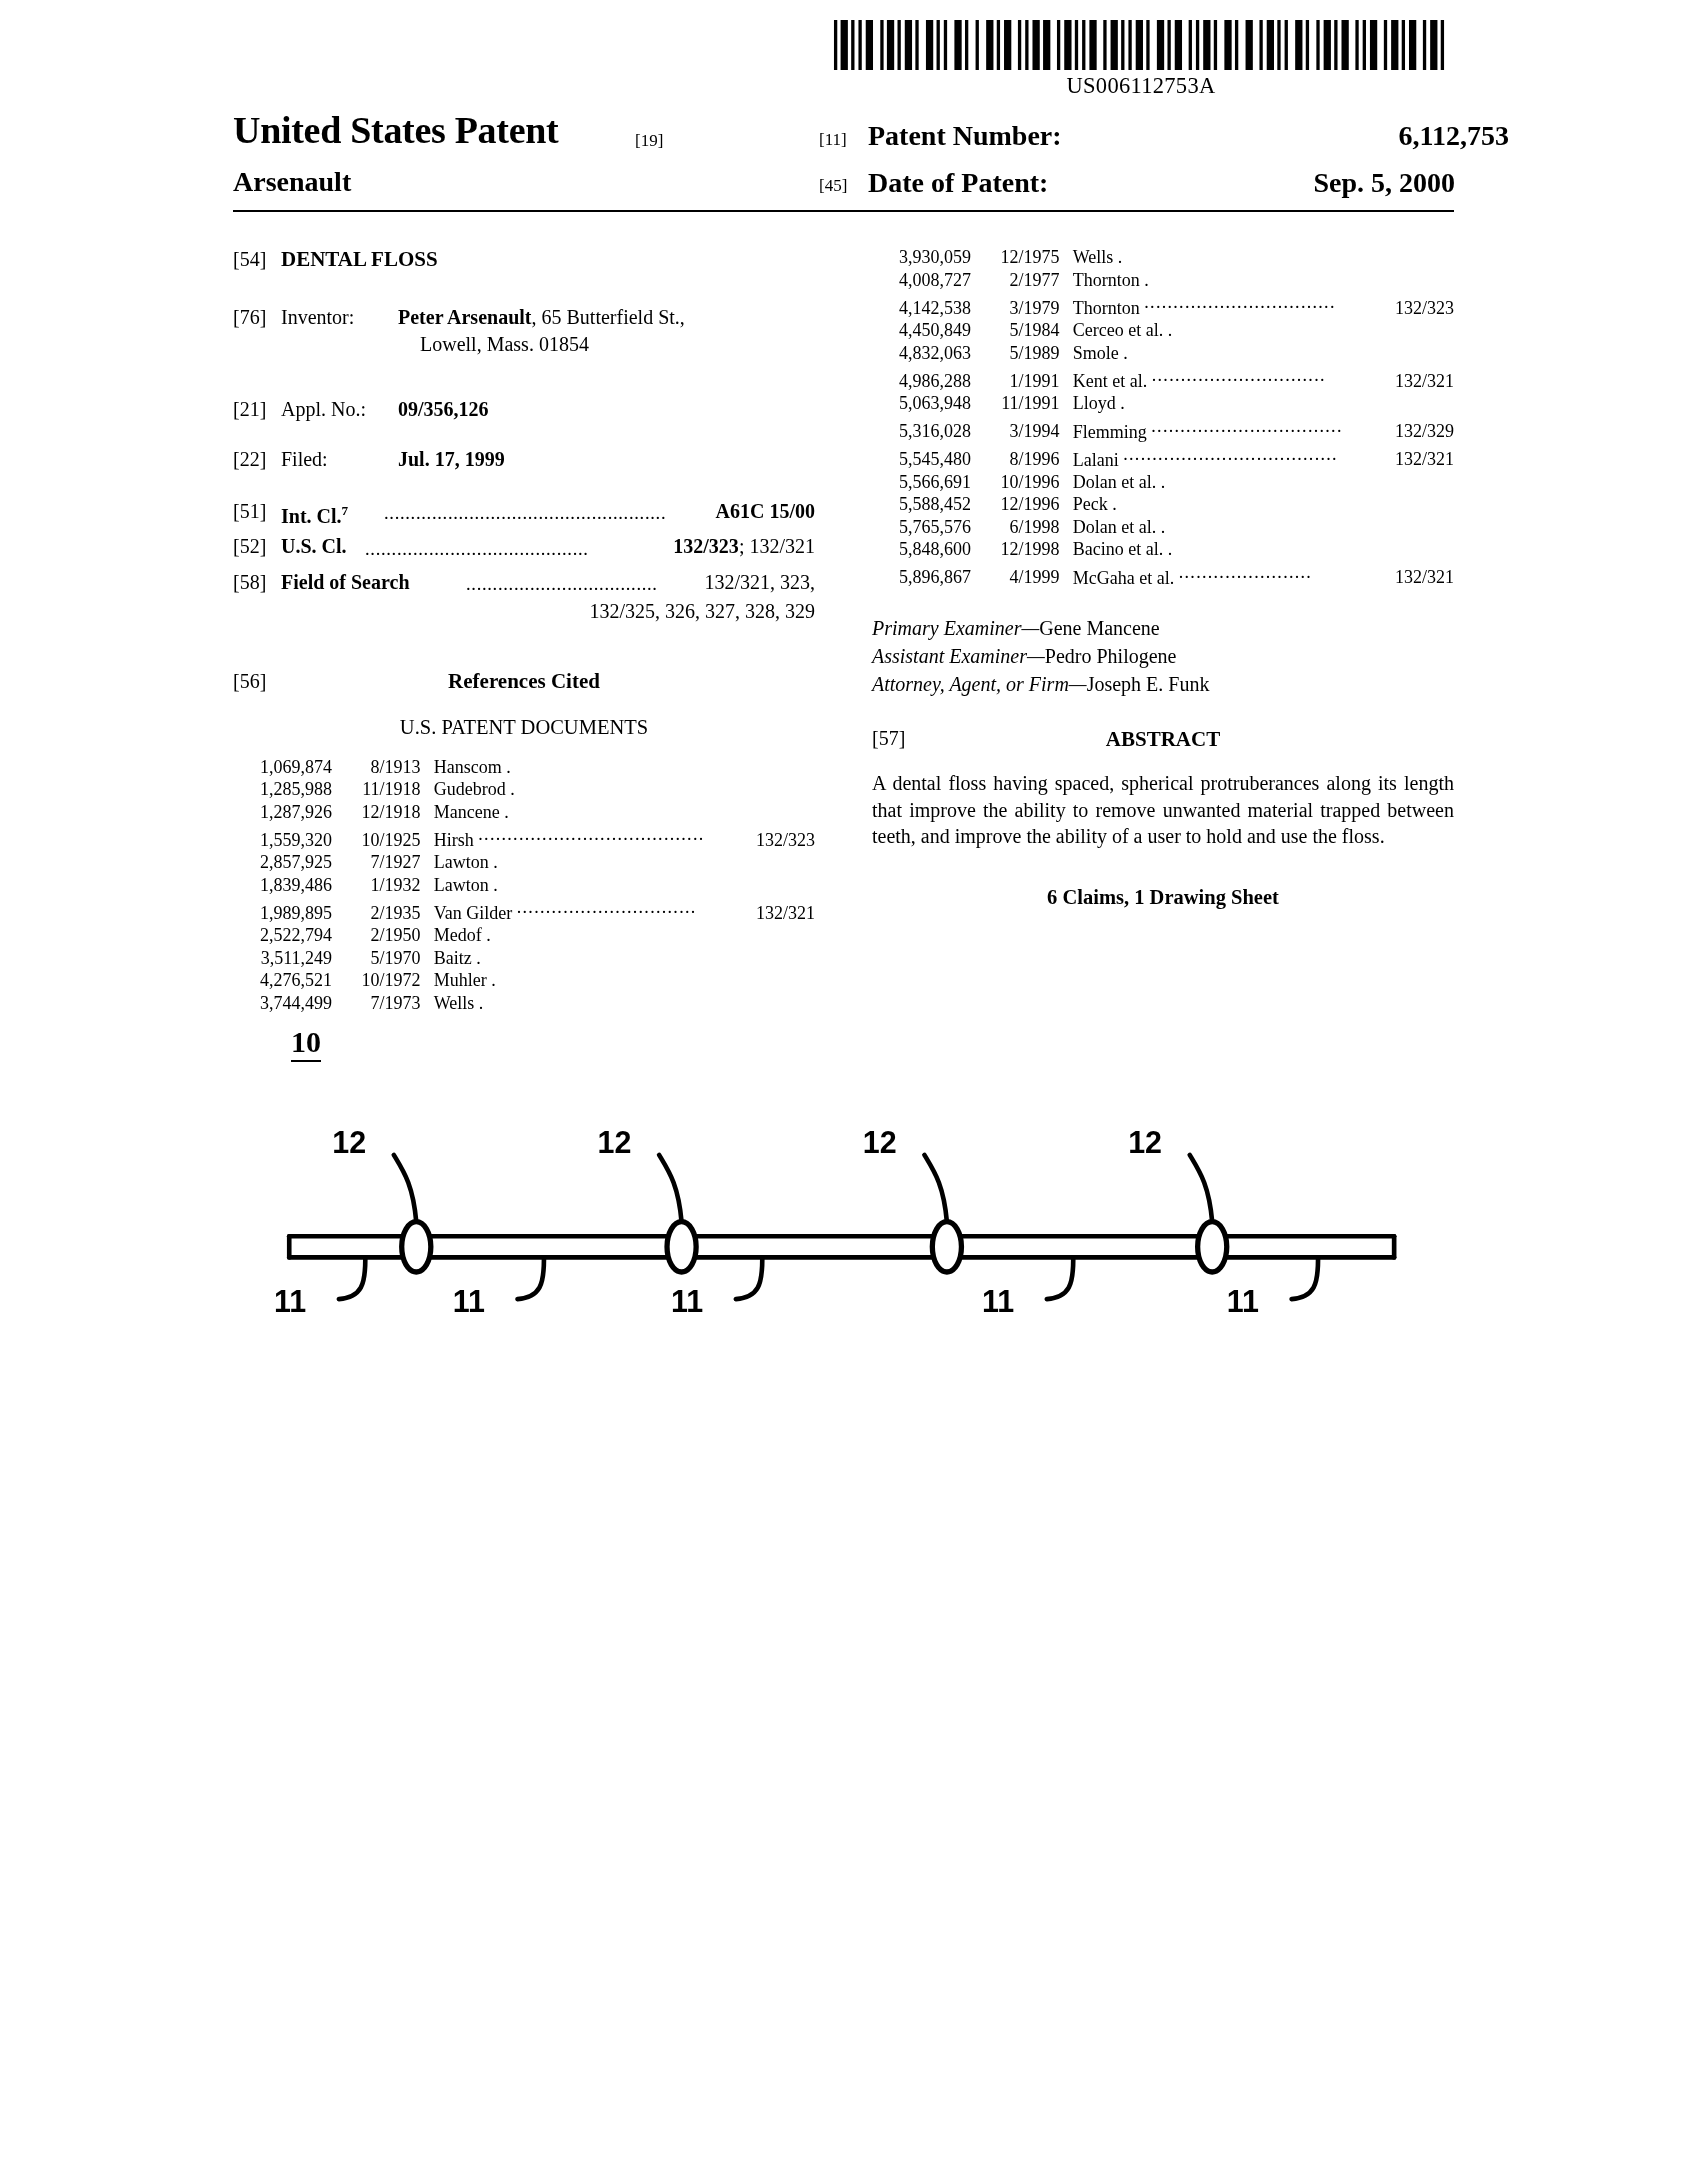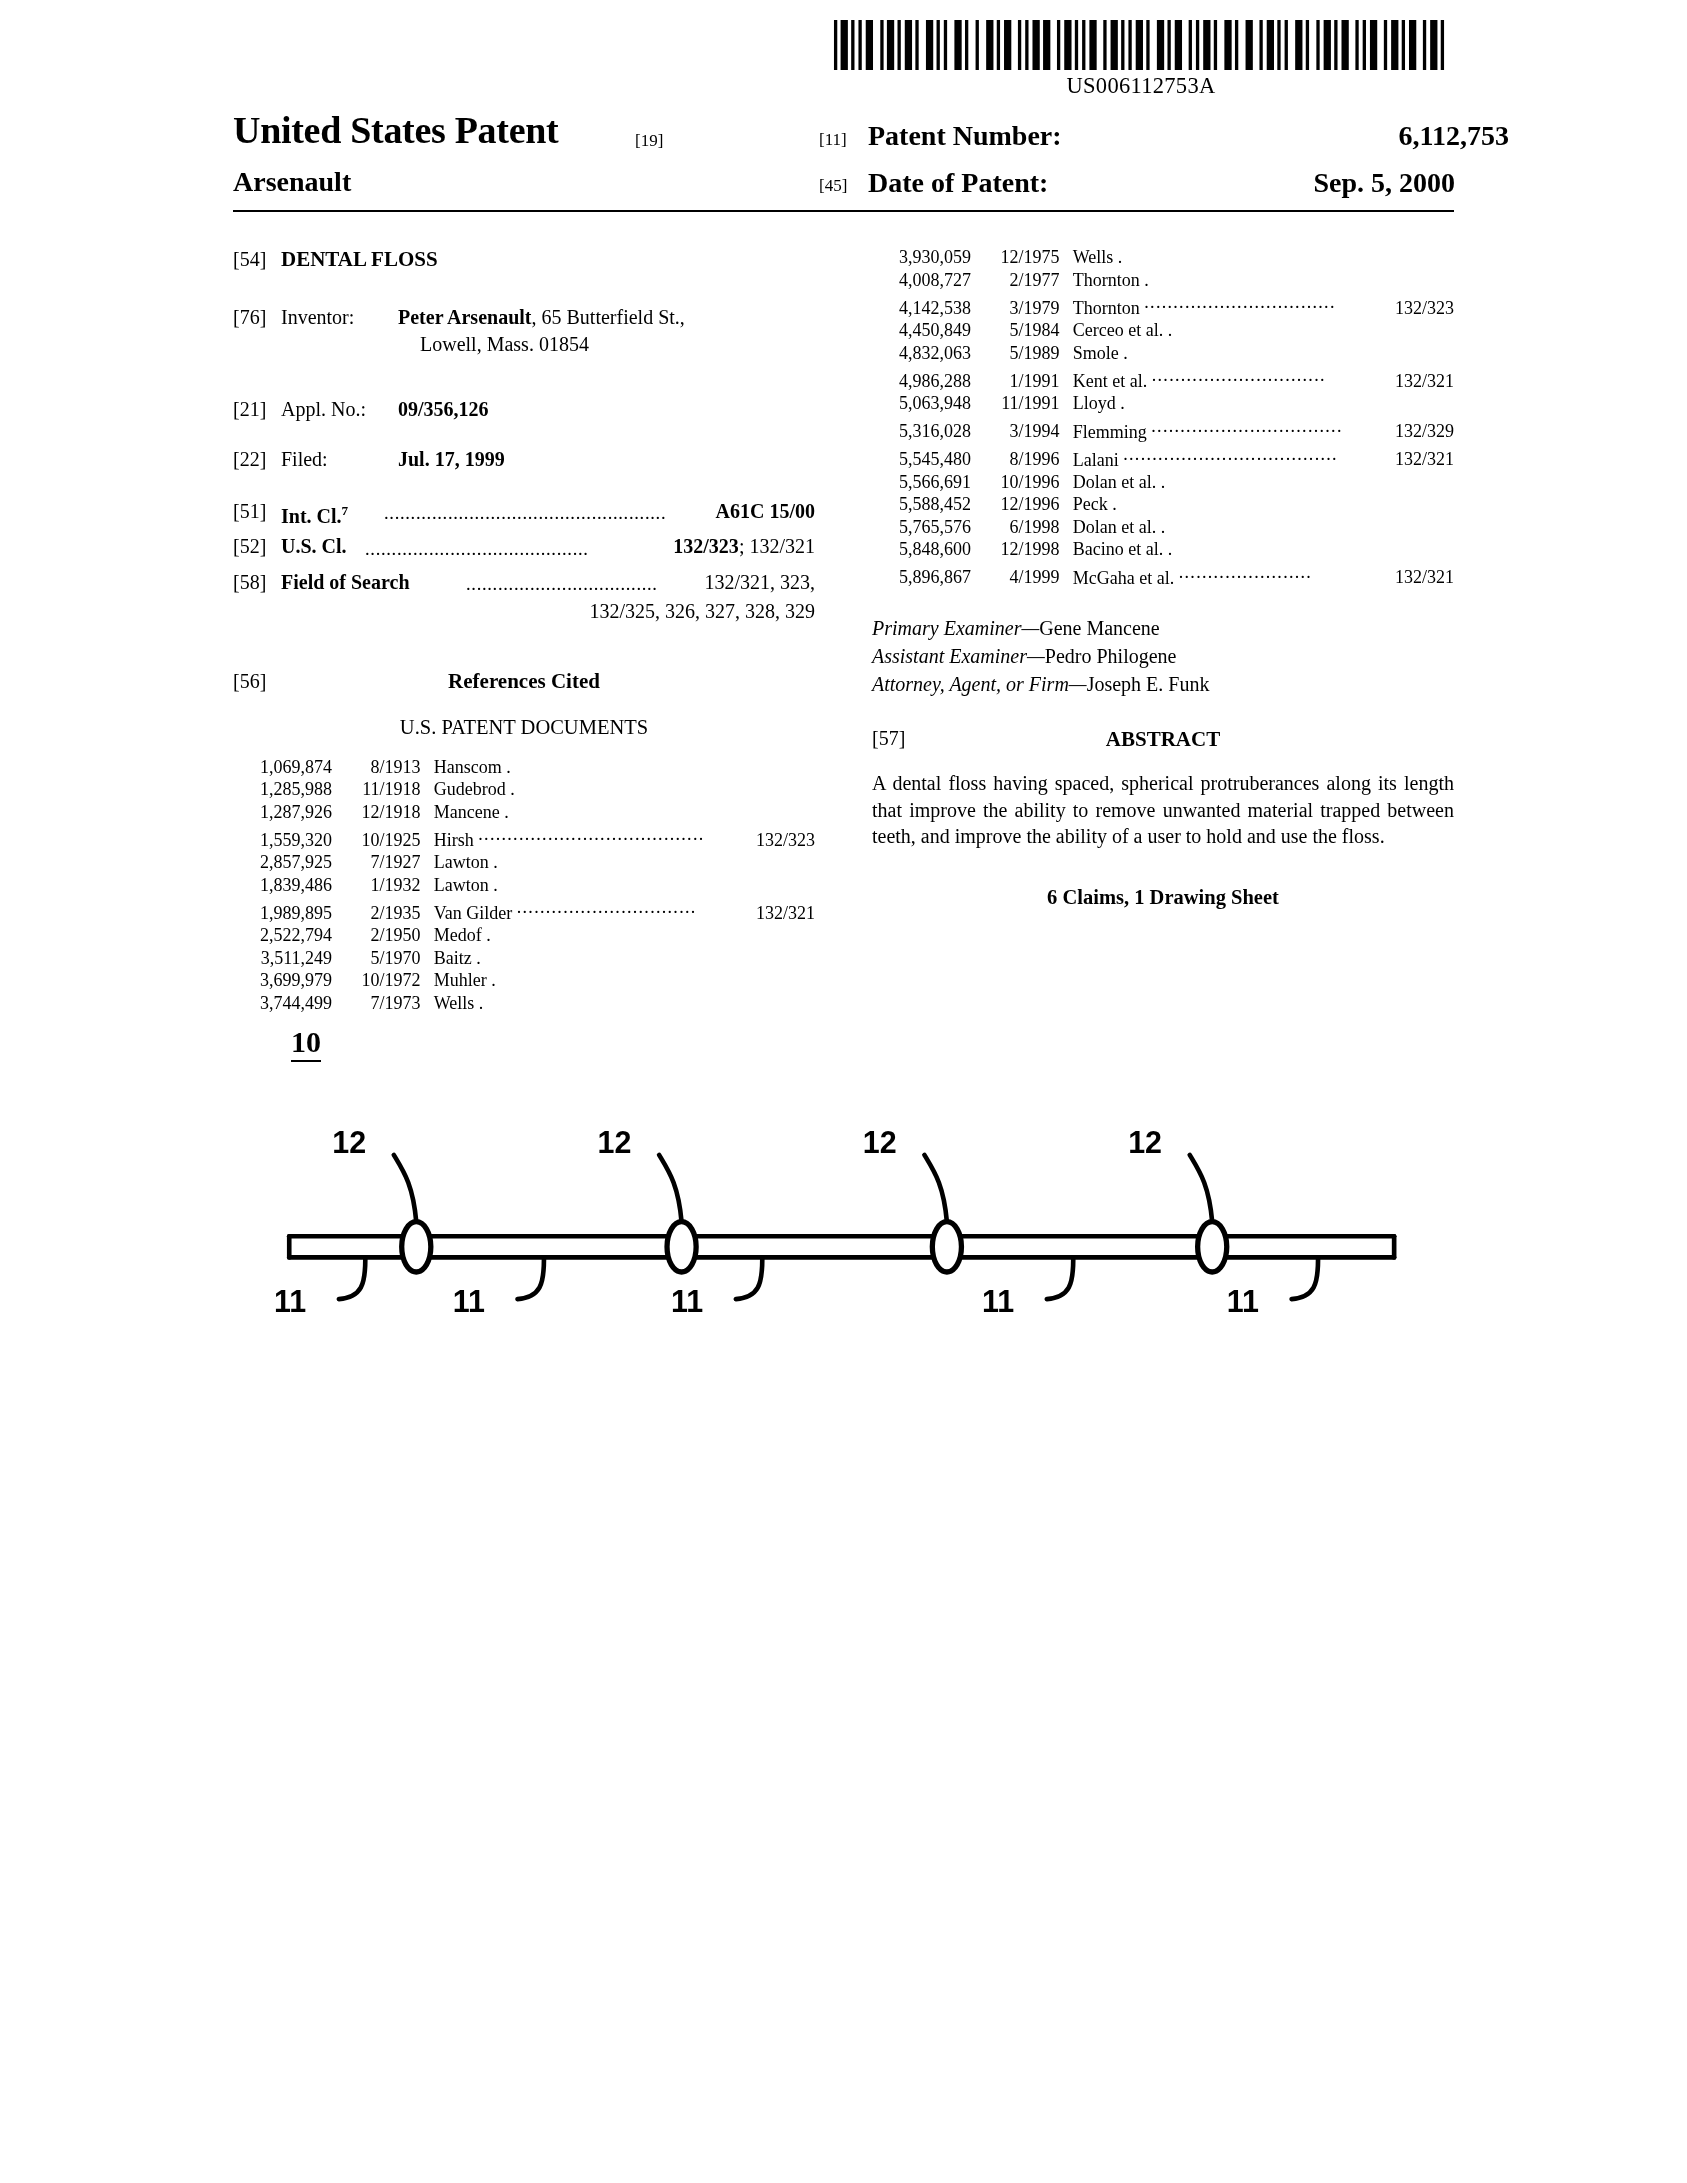--- a/index.html
+++ b/index.html
@@ -408,21 +408,21 @@
           <td class="ref-name">Medof .</td>
           <td class="ref-cls"></td>
         </tr>
         <tr>
           <td class="ref-num">3,511,249</td>
           <td class="ref-date">5/1970</td>
           <td class="ref-name">Baitz .</td>
           <td class="ref-cls"></td>
         </tr>
         <tr>
-          <td class="ref-num">3,699,979</td>
+          <td class="ref-num">4,276,521</td>
           <td class="ref-date">10/1972</td>
           <td class="ref-name">Muhler .</td>
           <td class="ref-cls"></td>
         </tr>
         <tr>
           <td class="ref-num">3,744,499</td>
           <td class="ref-date">7/1973</td>
           <td class="ref-name">Wells .</td>
           <td class="ref-cls"></td>
         </tr>

